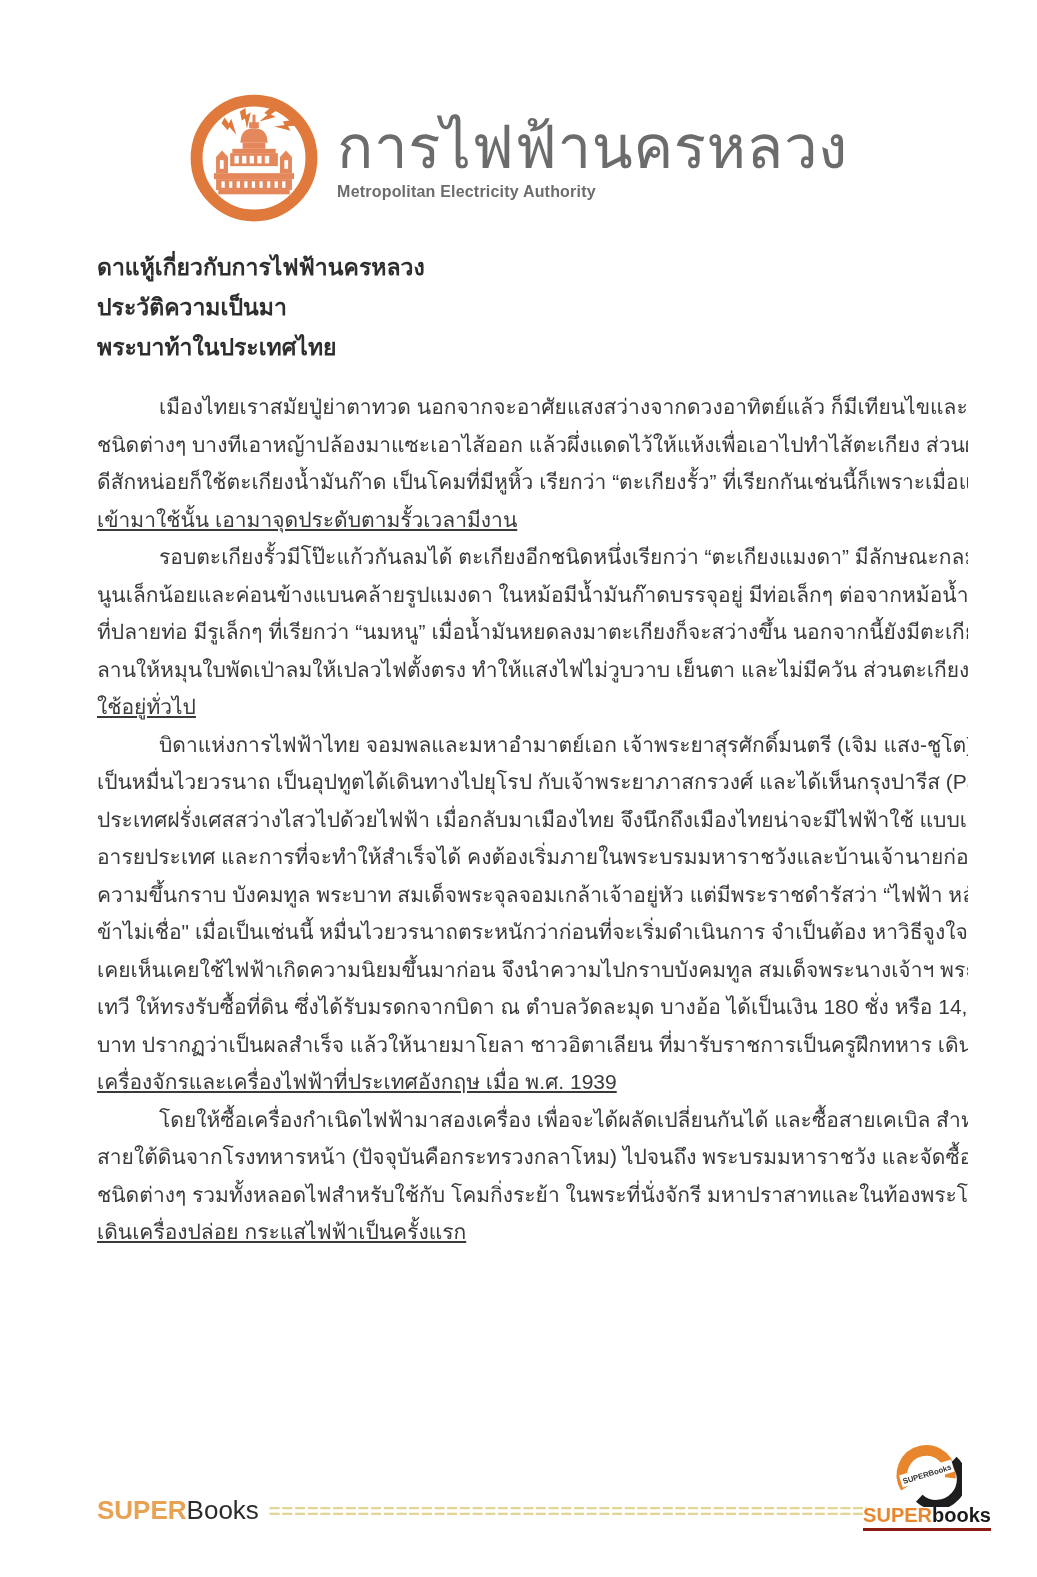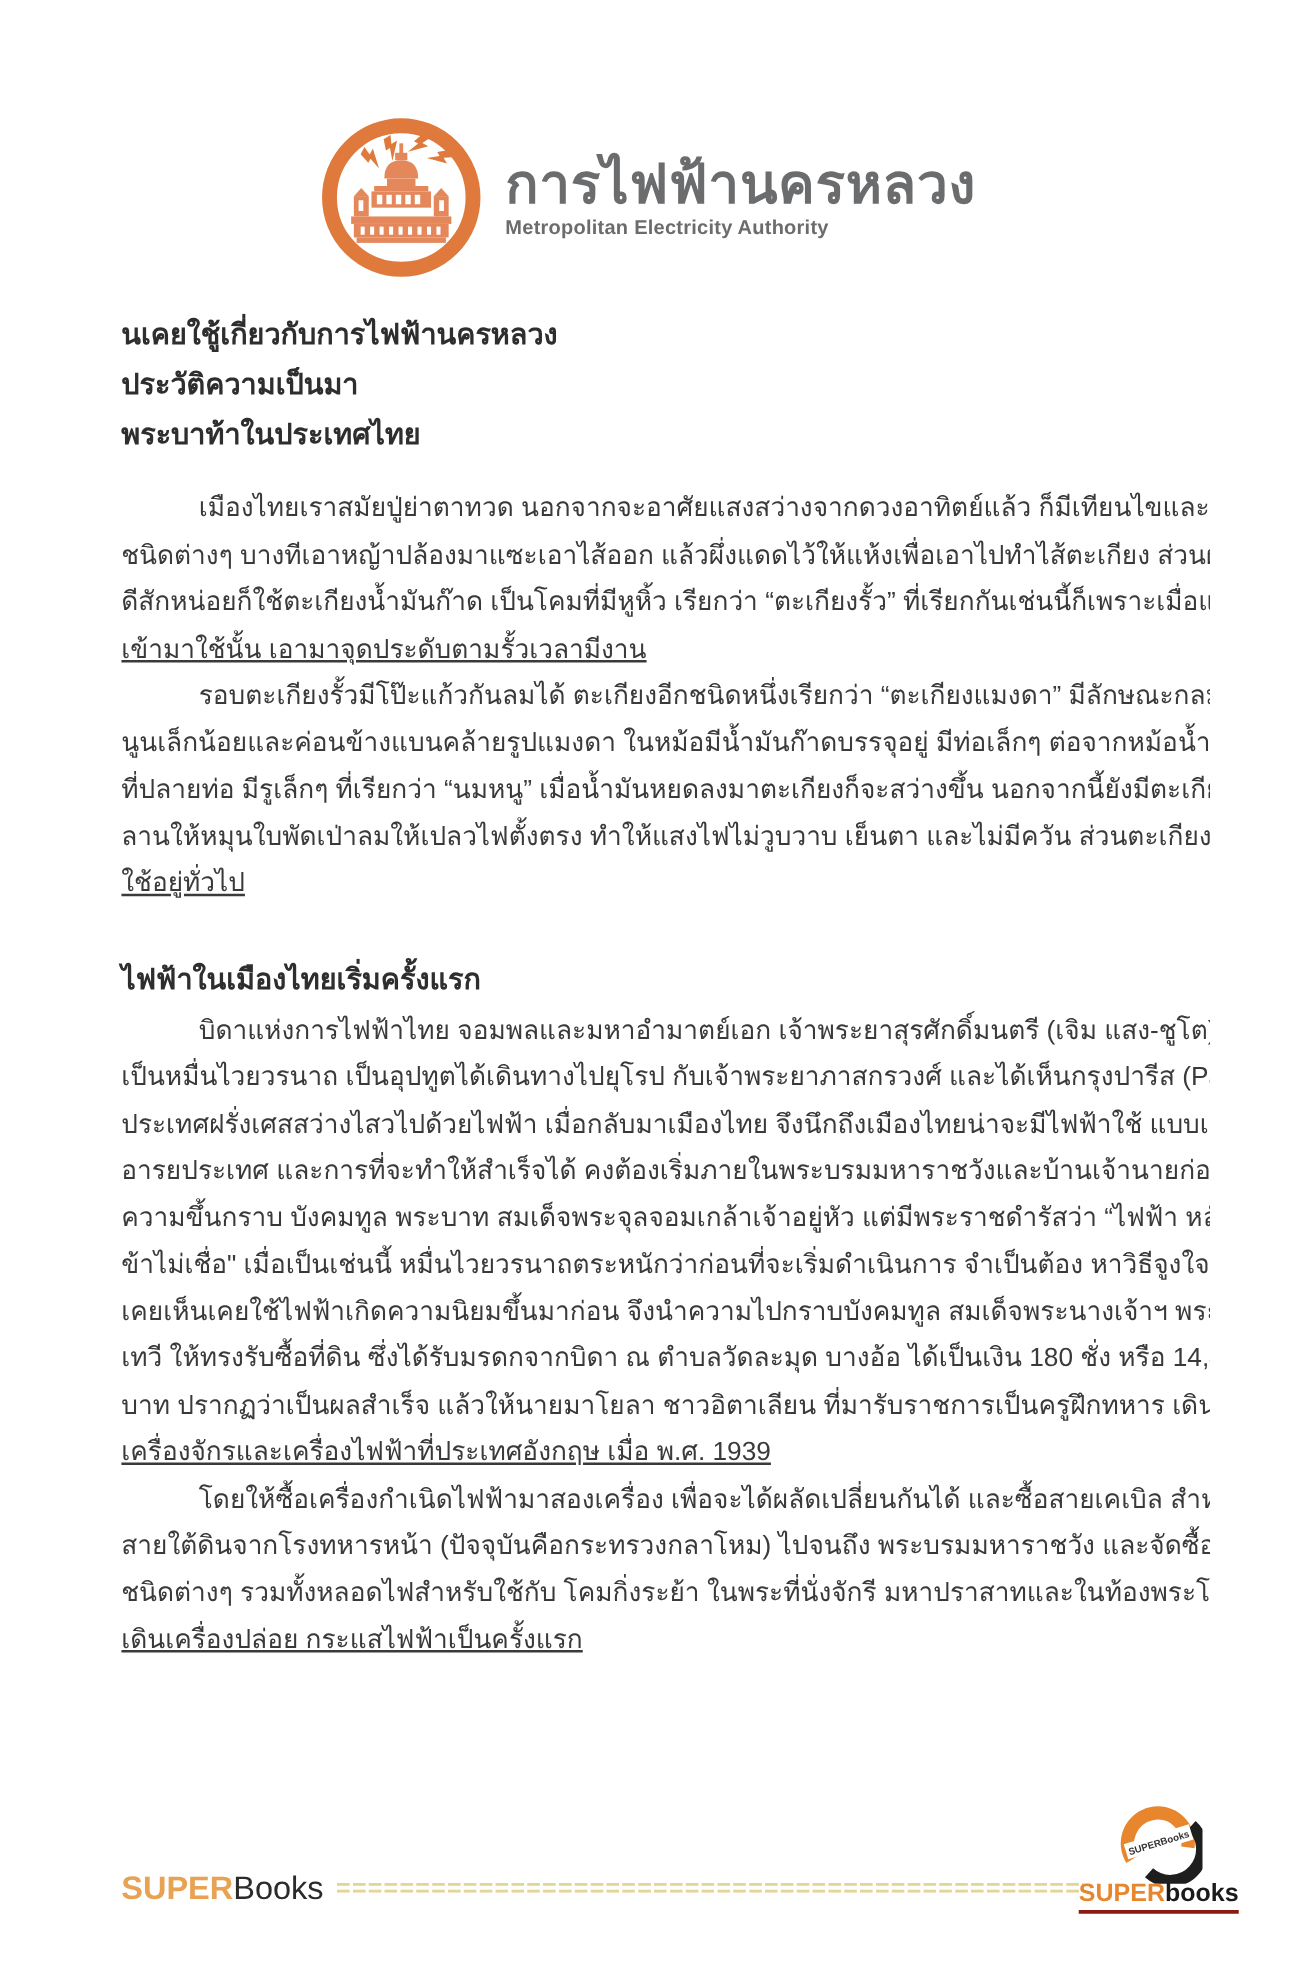--- a/index.html
+++ b/index.html
@@ -12,21 +12,21 @@
     color:#3a3a3a;
   }
   
   .mea-header{
     display:flex;justify-content:center;align-items:center;
     padding-top:92px;gap:18px;height:132px;
   }
   .mea-logo{width:130px;height:132px;flex:0 0 auto;}
   .brand{display:flex;flex-direction:column;justify-content:center;}
   .brand-thai{
-    font-size:44px;font-weight:700;color:#6b6c6e;line-height:1.1;
+    font-size:60px;font-weight:400;color:#6b6c6e;line-height:1.1;
     letter-spacing:0.5px;
   }
   .brand-en{
     font-size:16px;font-weight:700;color:#6b6c6e;margin-top:2px;
     letter-spacing:0.2px;
   }
   
   .doc{
     margin:23px 69px 0 97px; 
   }
@@ -138,39 +138,38 @@
         </g>
       </svg>
     </span>
     <div class="brand">
       <div class="brand-thai">การไฟฟ้านครหลวง</div>
       <div class="brand-en">Metropolitan Electricity Authority</div>
     </div>
   </header>
 
   <main class="doc">
-    <h1 class="doc-heading">นเคยใชู้เกี่ยวกับการไฟฟ้านครหลวง</h1>
+    <h1 class="doc-heading">ดาแหู้เกี่ยวกับการไฟฟ้านครหลวง</h1>
     <h1 class="doc-heading">ประวัติความเป็นมา</h1>
     <h1 class="doc-heading">พระบาท้าในประเทศไทย</h1>
 
     <div class="para para-first">
         <div class="line first">เมืองไทยเราสมัยปู่ย่าตาทวด นอกจากจะอาศัยแสงสว่างจากดวงอาทิตย์แล้ว ก็มีเทียนไขและตะเกียง</div>
         <div class="line">ชนิดต่างๆ บางทีเอาหญ้าปล้องมาแซะเอาไส้ออก แล้วผึ่งแดดไว้ให้แห้งเพื่อเอาไปทำไส้ตะเกียง ส่วนผู้ที่มีฐานะ</div>
         <div class="line">ดีสักหน่อยก็ใช้ตะเกียงน้ำมันก๊าด เป็นโคมที่มีหูหิ้ว เรียกว่า “ตะเกียงรั้ว” ที่เรียกกันเช่นนี้ก็เพราะเมื่อแรกสั่ง</div>
         <div class="line last">เข้ามาใช้นั้น เอามาจุดประดับตามรั้วเวลามีงาน</div>
       </div>
     <div class="para">
         <div class="line first">รอบตะเกียงรั้วมีโป๊ะแก้วกันลมได้ ตะเกียงอีกชนิดหนึ่งเรียกว่า “ตะเกียงแมงดา” มีลักษณะกลมๆ</div>
         <div class="line">นูนเล็กน้อยและค่อนข้างแบนคล้ายรูปแมงดา ในหม้อมีน้ำมันก๊าดบรรจุอยู่ มีท่อเล็กๆ ต่อจากหม้อน้ำมันลงมา</div>
         <div class="line">ที่ปลายท่อ มีรูเล็กๆ ที่เรียกว่า “นมหนู” เมื่อน้ำมันหยดลงมาตะเกียงก็จะสว่างขึ้น นอกจากนี้ยังมีตะเกียงที่ไข</div>
         <div class="line">ลานให้หมุนใบพัดเป่าลมให้เปลวไฟตั้งตรง ทำให้แสงไฟไม่วูบวาบ เย็นตา และไม่มีควัน ส่วนตะเกียงเจ้าพายุก็มี</div>
         <div class="line last">ใช้อยู่ทั่วไป</div>
       </div>
 
-    <h2 class="section-heading">ไฟฟ้าในเมืองไทยเริ่มครั้งแรก</h2>
 
     <div class="para">
         <div class="line first">บิดาแห่งการไฟฟ้าไทย จอมพลและมหาอำมาตย์เอก เจ้าพระยาสุรศักดิ์มนตรี (เจิม แสง-ชูโต) ครั้งยัง</div>
         <div class="line">เป็นหมื่นไวยวรนาถ เป็นอุปทูตได้เดินทางไปยุโรป กับเจ้าพระยาภาสกรวงศ์ และได้เห็นกรุงปารีส (Paris)</div>
         <div class="line">ประเทศฝรั่งเศสสว่างไสวไปด้วยไฟฟ้า เมื่อกลับมาเมืองไทย จึงนึกถึงเมืองไทยน่าจะมีไฟฟ้าใช้ แบบเดียวกับ</div>
         <div class="line">อารยประเทศ และการที่จะทำให้สำเร็จได้ คงต้องเริ่มภายในพระบรมมหาราชวังและบ้านเจ้านายก่อน จึงได้นำ</div>
         <div class="line">ความขึ้นกราบ บังคมทูล พระบาท สมเด็จพระจุลจอมเกล้าเจ้าอยู่หัว แต่มีพระราชดำรัสว่า “ไฟฟ้า หลังคาตัด</div>
         <div class="line">ข้าไม่เชื่อ" เมื่อเป็นเช่นนี้ หมื่นไวยวรนาถตระหนักว่าก่อนที่จะเริ่มดำเนินการ จำเป็นต้อง หาวิธีจูงใจ ให้ผู้ที่ไม่</div>
         <div class="line">เคยเห็นเคยใช้ไฟฟ้าเกิดความนิยมขึ้นมาก่อน จึงนำความไปกราบบังคมทูล สมเด็จพระนางเจ้าฯ พระบรมราช</div>
         <div class="line">เทวี ให้ทรงรับซื้อที่ดิน ซึ่งได้รับมรดกจากบิดา ณ ตำบลวัดละมุด บางอ้อ ได้เป็นเงิน 180 ชั่ง หรือ 14,400</div>

